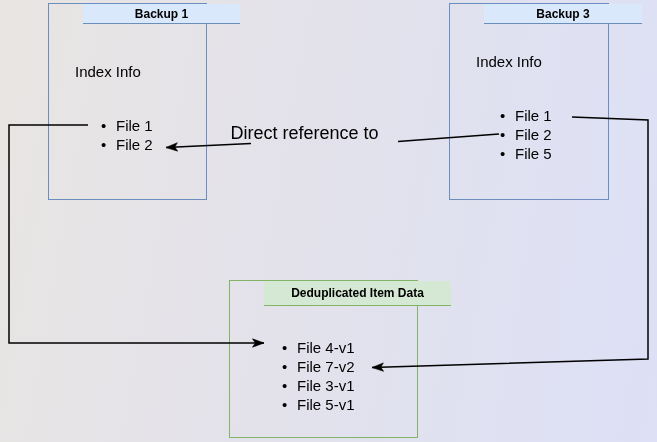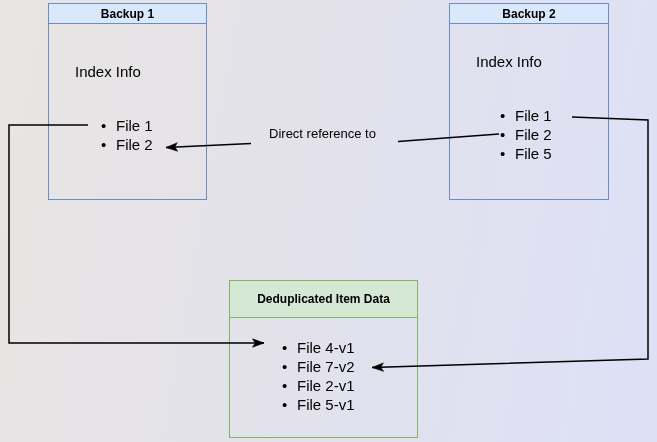--- a/index.html
+++ b/index.html
@@ -23,23 +23,24 @@
   .box.green { border: 1.5px solid #82b366; }
   .box-header {
     box-sizing: border-box;
     width: 100%;
     text-align: center;
     font-weight: bold;
     font-size: 12px;
     display: flex;
     align-items: center;
     justify-content: center;
+    margin-left: 34px;
   }
   .blue  .box-header { background: #dae8fc; border-bottom: 1.5px solid #6c8ebf; height: 20px; }
-  .green .box-header { background: #d5e8d4; border-bottom: 1.5px solid #82b366; height: 37px; }
+  .green .box-header { background: #d5e8d4; border-bottom: 1.5px solid #82b366; height: 25px; }
   .subtitle {
     position: absolute;
     font-size: 15px;
     white-space: nowrap;
   }
   .items {
     position: absolute;
   }
   .item {
     display: flex;
@@ -70,25 +71,25 @@
     pointer-events: none;
     z-index: 5;
   }
   .arrow-layer path.connector {
     fill: none;
     stroke: #000;
     stroke-width: 1.5px;
   }
   .annotation {
     position: absolute;
-    left: 230px;
+    left: 212px;
     top: 125px;
     width: 185px;
     text-align: center;
-    font-size: 13px;
+    font-size: 18px;
     line-height: 17px;
     z-index: 6;
     white-space: nowrap;
   }
 </style>
 </head>
 <body>
 
 <div class="canvas">
 
@@ -101,21 +102,21 @@
         <span>File 1</span>
       </div>
       <div class="item">
         <span class="bullet">•</span>
         <span>File 2</span>
       </div>
     </div>
   </div>
 
   <div class="box blue" id="backup2">
-    <div class="box-header">Backup 2</div>
+    <div class="box-header">Backup 3</div>
     <div class="subtitle">Index Info</div>
     <div class="items">
       <div class="item">
         <span class="bullet">•</span>
         <span>File 1</span>
       </div>
       <div class="item">
         <span class="bullet">•</span>
         <span>File 2</span>
       </div>
@@ -132,21 +133,21 @@
       <div class="item">
         <span class="bullet">•</span>
         <span>File 4-v1</span>
       </div>
       <div class="item">
         <span class="bullet">•</span>
         <span>File 7-v2</span>
       </div>
       <div class="item">
         <span class="bullet">•</span>
-        <span>File 2-v1</span>
+        <span>File 3-v1</span>
       </div>
       <div class="item">
         <span class="bullet">•</span>
         <span>File 5-v1</span>
       </div>
     </div>
   </div>
 
   <svg class="arrow-layer" viewBox="0 0 657 442" xmlns="http://www.w3.org/2000/svg">
     <defs>

